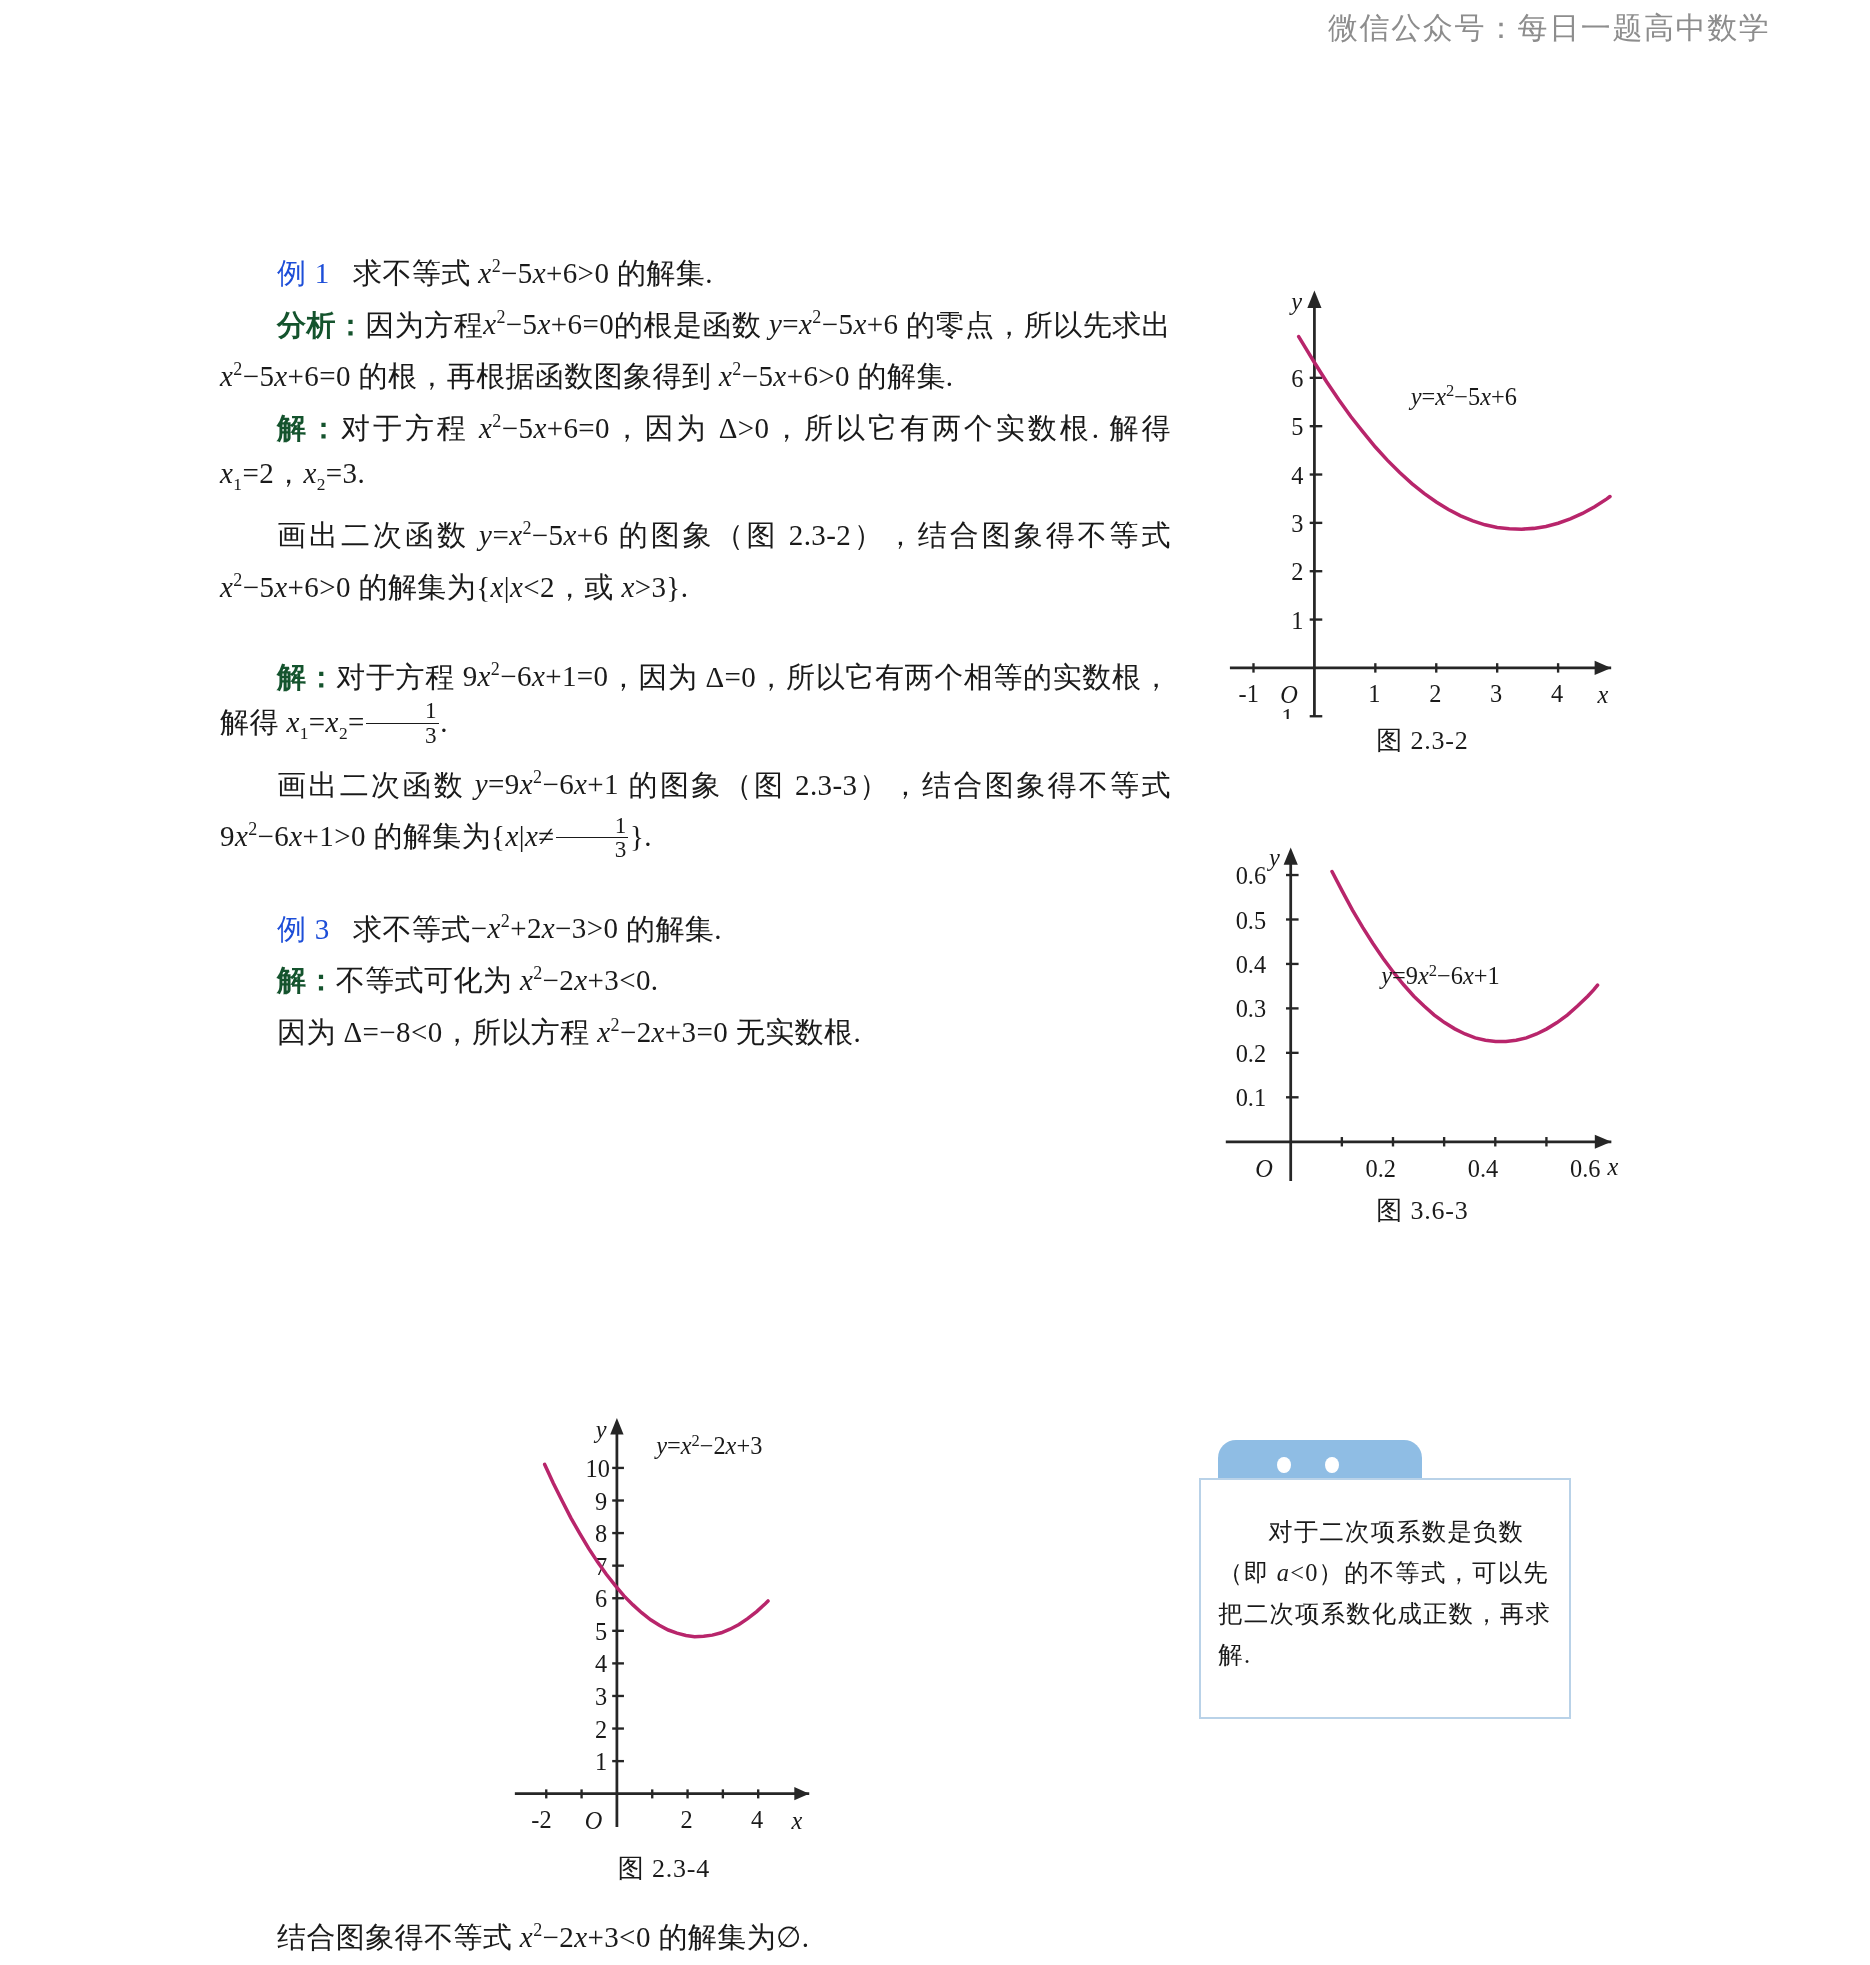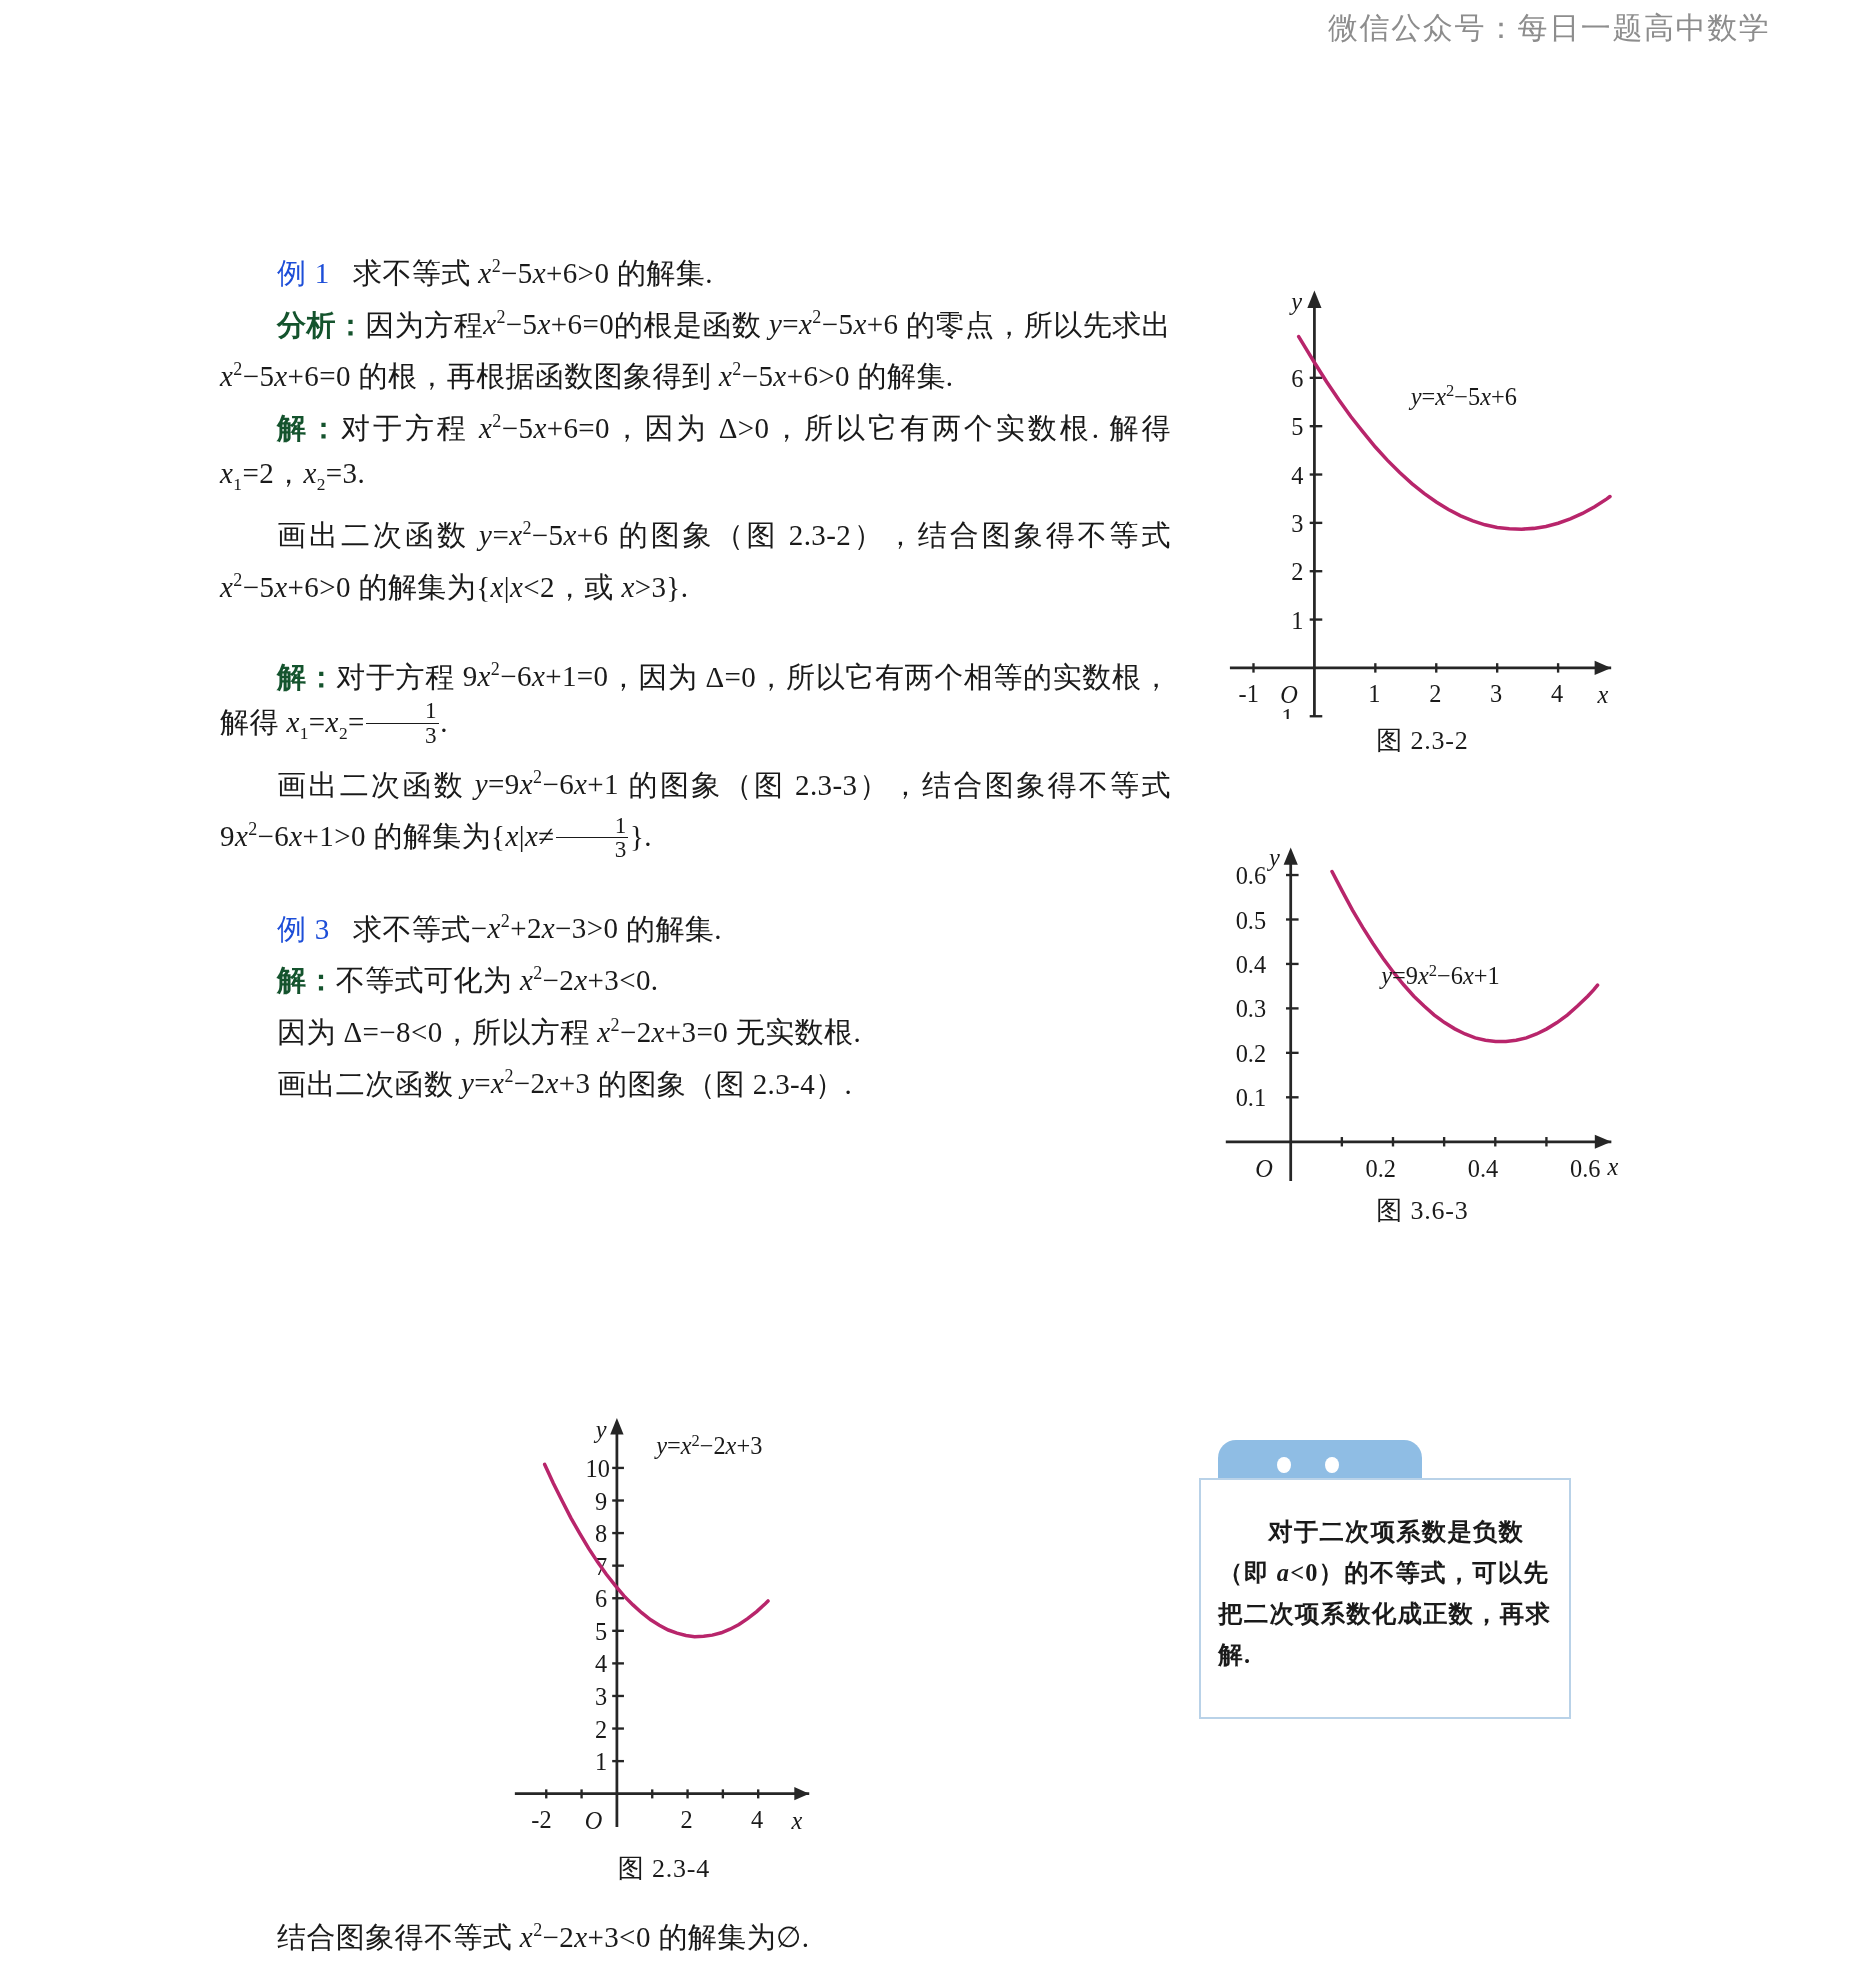--- a/index.html
+++ b/index.html
@@ -41,21 +41,21 @@
   
   .note{position:absolute;left:1199px;top:1440px;width:393px;}
   .note-tab{position:absolute;left:19px;top:0;width:204px;height:47px;
             background:#8fbde4;border-radius:18px 18px 0 0;}
   .note-tab .hole{position:absolute;top:16.5px;width:14px;height:16.5px;
             background:#fff;border-radius:50%;}
   .note-tab .h1{left:59px;}
   .note-tab .h2{left:107px;}
   .note-body{position:absolute;left:0;top:38px;width:372px;height:241px;
              background:#fff;border:2px solid #b9d2e8;box-sizing:border-box;
-             padding:31px 17.3px 0 17.3px;font-weight:bold;}
+             padding:31px 17.3px 0 17.3px;}
   .note-body p{margin:0;font-size:24.4px;line-height:41px;letter-spacing:1.2px;
                text-indent:50px;font-family:"Liberation Serif",serif;}
 
   svg{display:block;}
   .axis{stroke:#262626;stroke-width:7;fill:none;}
   .tick{stroke:#262626;stroke-width:6;}
   .curve{stroke:#b8256b;stroke-width:9;fill:none;stroke-linecap:round;}
   .lbl{font-family:"Liberation Serif",serif;font-size:62px;fill:#1a1a1a;}
   .lbl-i{font-family:"Liberation Serif",serif;font-size:62px;fill:#1a1a1a;font-style:italic;}
   .eq{font-family:"Liberation Serif",serif;font-size:62px;fill:#1a1a1a;}
@@ -107,23 +107,20 @@
     </p>
 
     <p class="tx ind">
       <span class="tag2">解：</span>不等式可化为 <span class="m"><span class="mi">x</span><sup class="en">2</sup>−2<span class="mi">x</span>+3&lt;0.</span>
     </p>
 
     <p class="tx ind">
       因为 <span class="m">Δ=−8&lt;0</span>，所以方程 <span class="m"><span class="mi">x</span><sup class="en">2</sup>−2<span class="mi">x</span>+3=0</span> 无实数根.
     </p>
 
-    <p class="tx ind">
-      画出二次函数 <span class="m"><span class="mi">y</span>=<span class="mi">x</span><sup class="en">2</sup>−2<span class="mi">x</span>+3</span> 的图象（图 2.3-4）.
-    </p>
   </div>
 
   <div style="position:absolute;left:220px;top:1908px;width:951px;">
     <p class="tx ind">
       结合图象得不等式 <span class="m"><span class="mi">x</span><sup class="en">2</sup>−2<span class="mi">x</span>+3&lt;0</span> 的解集为∅.
     </p>
     <p class="tx ind">
       因此，原不等式的解集为∅.
     </p>
   </div>

